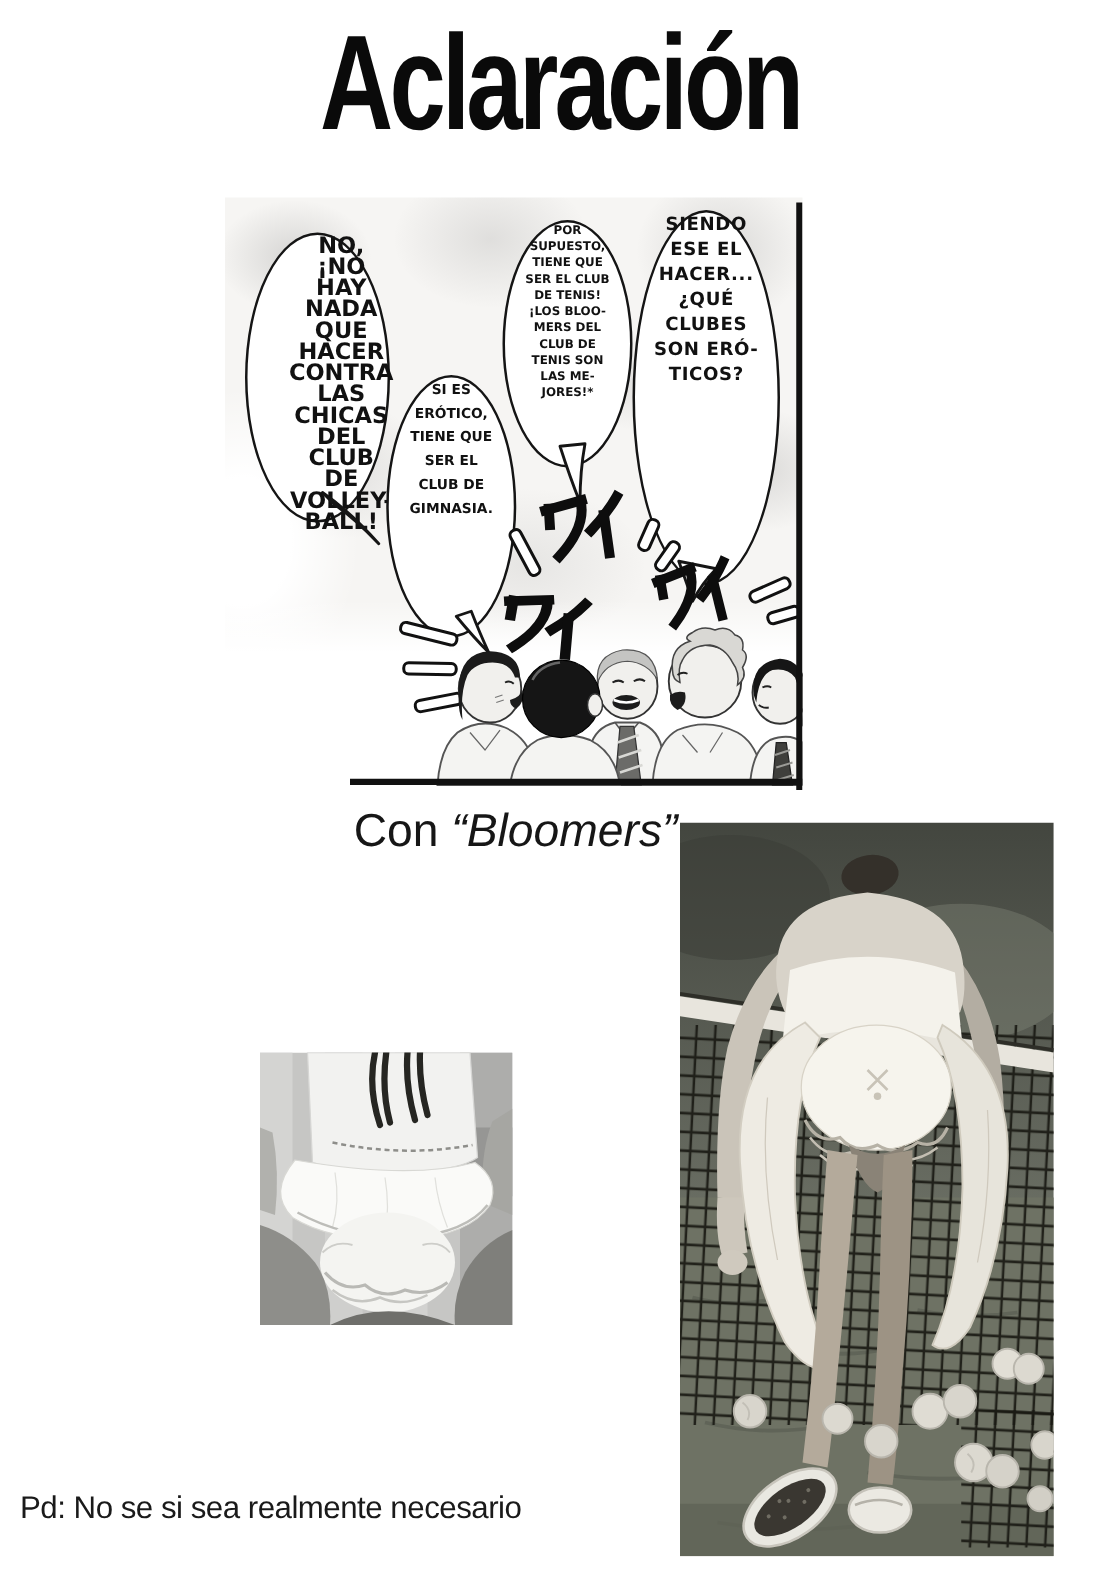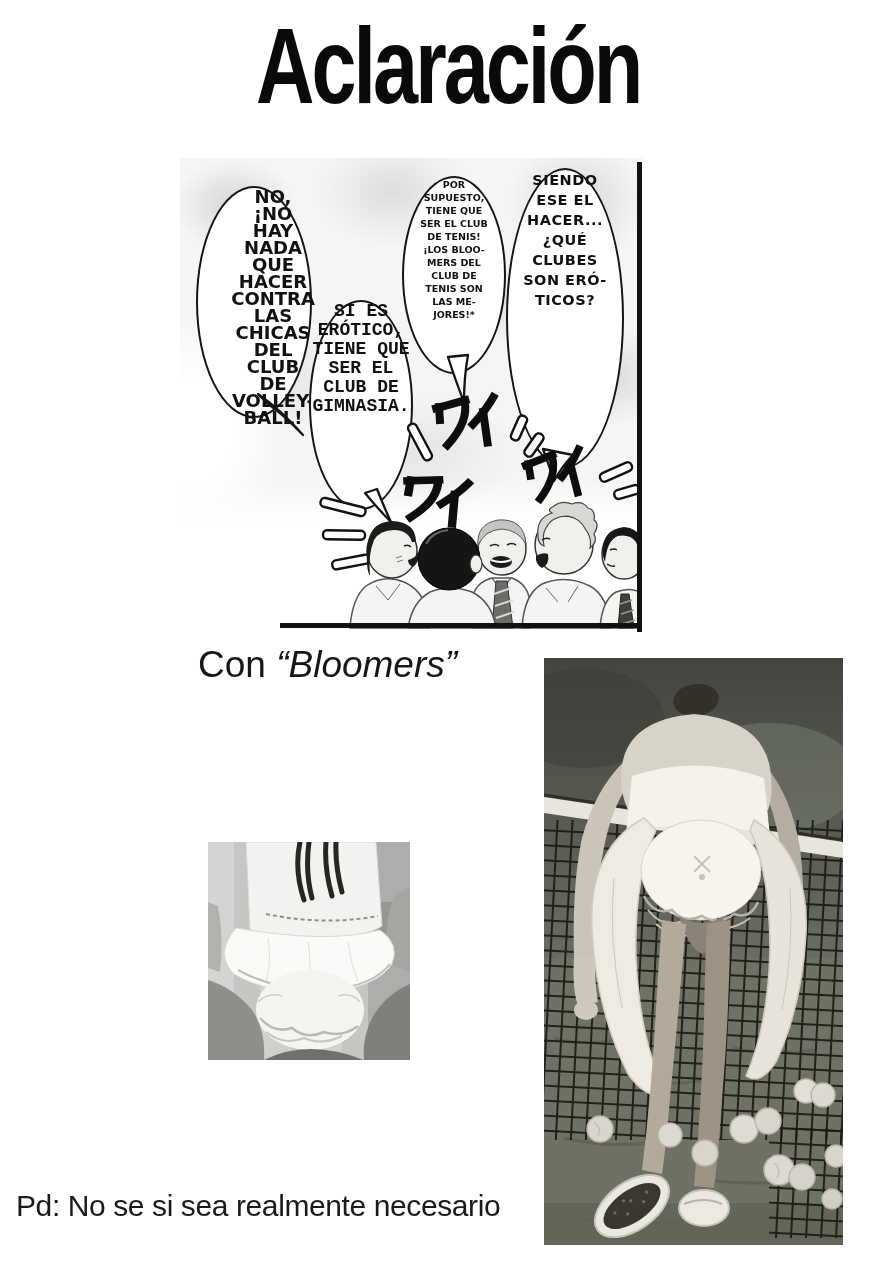--- a/index.html
+++ b/index.html
@@ -21,36 +21,36 @@
           radial-gradient(85px 60px at 71% 31%, rgba(70,70,70,.11), rgba(0,0,0,0) 65%),
           radial-gradient(110px 85px at 20% 46%, rgba(70,70,70,.12), rgba(0,0,0,0) 65%),
           radial-gradient(95px 75px at 93% 46%, rgba(70,70,70,.15), rgba(0,0,0,0) 65%),
           radial-gradient(150px 95px at 52% 62%, rgba(70,70,70,.09), rgba(0,0,0,0) 65%);}
   .bubble{position:absolute;border:2.5px solid #151515;border-radius:50%;background:#ffffff;
         display:flex;justify-content:center;text-align:center;z-index:2;}
   .bubble-text{white-space:pre-line;font-family:"DejaVu Sans",sans-serif;font-weight:bold;color:#111;}
   .b1{left:16px;top:28px;width:112px;height:228px;}
   .b1 .bubble-text{font-size:18px;line-height:17px;margin-left:38px;}
   .b2{left:129px;top:142px;width:100px;height:206px;}
-  .b2 .bubble-text{font-size:18px;line-height:19px;font-family:Liberation Mono, monospace;}
+  .b2 .bubble-text{font-size:11px;line-height:19px;}
   .b3{left:222px;top:18px;width:100px;height:194px;}
   .b3 .bubble-text{font-size:9.5px;line-height:13px;}
   .b4{left:326px;top:10px;width:114px;height:296px;}
   .b4 .bubble-text{font-size:14.5px;line-height:20px;letter-spacing:.5px;}
   .panel-art{position:absolute;left:0;top:0;z-index:3;pointer-events:none;}
   
-  .caption{position:absolute;left:176px;top:644px;width:344px;text-align:left;
+  .caption{position:absolute;left:176px;top:644px;width:344px;text-align:right;
         font-size:37px;line-height:42px;color:#161616;}
   .caption-line1{transform:translateX(22px);}
   .it{font-style:italic;}
   
   .photo-small{position:absolute;left:208px;top:842px;width:202px;height:218px;}
   .photo-large{position:absolute;left:544px;top:658px;width:299px;height:587px;}
   
-  .footer{position:absolute;left:16px;top:1191px;font-size:30px;line-height:30px;
+  .footer{position:absolute;left:16px;top:1191px;font-size:25px;line-height:30px;
         letter-spacing:-0.4px;color:#1a1a1a;}
 </style>
 </head>
 <body>
 
 <div class="page">
 
   <h1 class="title"><span class="title-inner">Aclaración</span></h1>
 
   <div class="panel">

